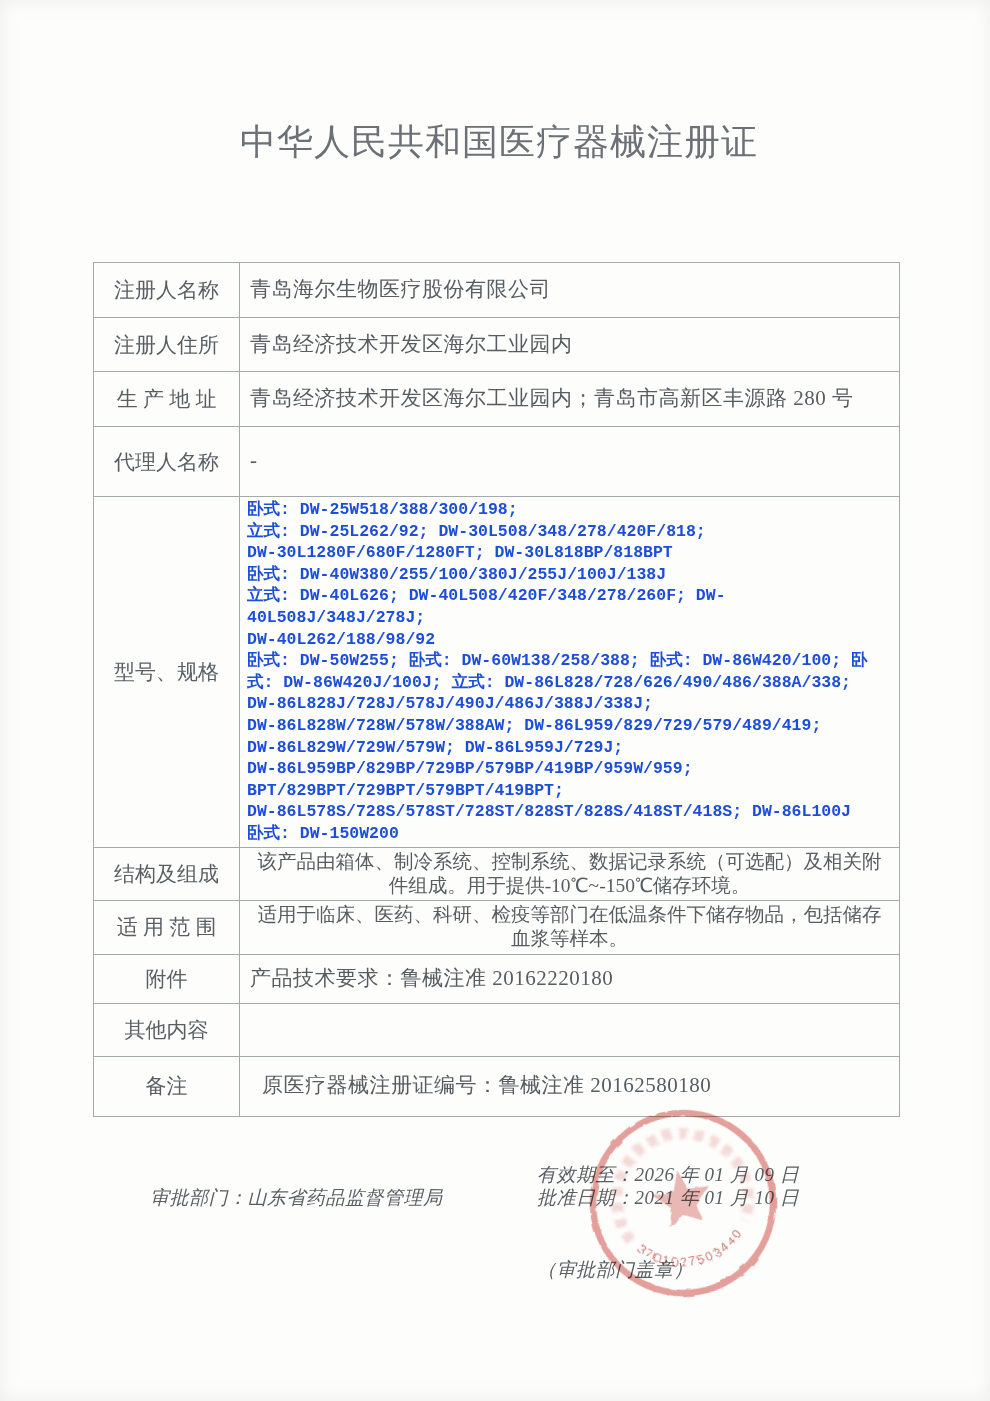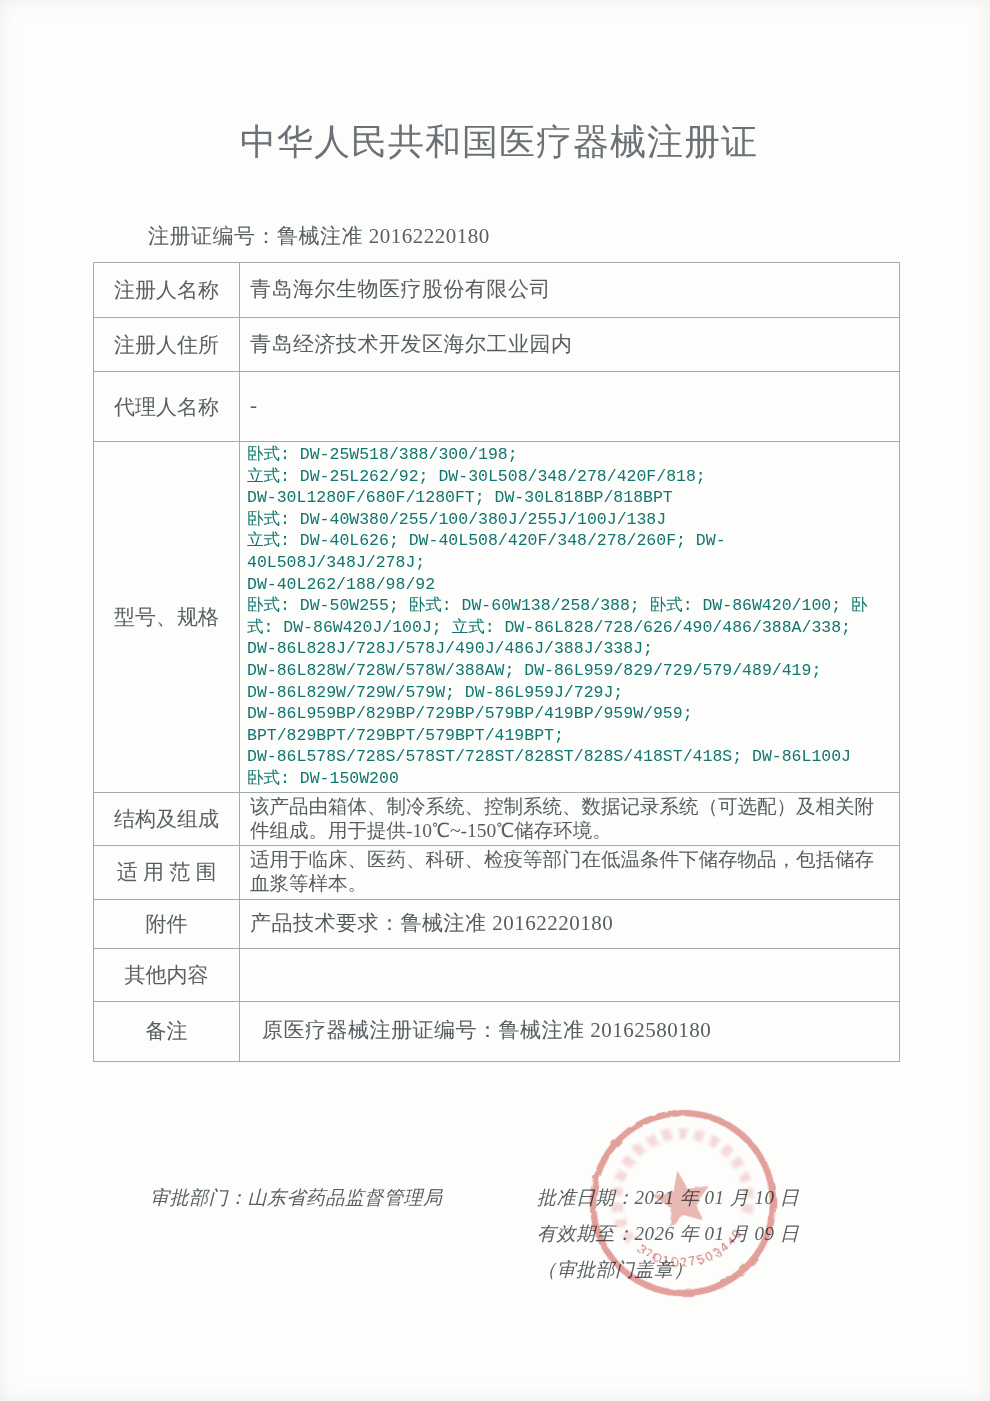--- a/index.html
+++ b/index.html
@@ -46,61 +46,65 @@
     letter-spacing:.5px;
   }
   tr.r1{height:55px}tr.r2{height:54px}tr.r3{height:55px}
   tr.r4{height:70px}tr.r5{height:52px}tr.r6{height:52px}
   tr.r7{height:325px}tr.r8{height:53px}tr.r9{height:54px}
   tr.r10{height:49px}tr.r11{height:53px}tr.r12{height:60px}
   td.models{
     vertical-align:top;
     font-family:"Liberation Mono", monospace;
     font-size:16.5px;line-height:21.6px;
-    color:#0f766e;letter-spacing:0;
+    color:#1d4ed8;letter-spacing:0;
     padding:2px 4px 2px 7px;
+    font-weight:bold;
   }
   td.para{
     font-size:19.5px;line-height:24px;
-    padding:2px 10px;letter-spacing:0;
+    padding:2px 10px;letter-spacing:0;text-align:center;
   }
   td.indent{padding-left:22px;}
   .footer-line{
     position:absolute;font-size:19px;color:#585f63;letter-spacing:.5px;font-style:italic;
   }
   .f-dept{left:150px;top:1185px;}
   .f-approve{left:537px;top:1185px;}
-  .f-valid{left:537px;top:1221px;text-align:right;}
+  .f-valid{left:537px;top:1162px;text-align:right;}
   .f-sealnote{left:537px;top:1257px;}
   .stamp{
     position:absolute;left:583px;top:1103px;
     width:200px;height:200px;
     transform:rotate(-10deg);
     mix-blend-mode:multiply;
     pointer-events:none;
   }
 </style>
 </head>
 <body>
 
 <div class="page">
 
   <h1 class="title">中华人民共和国医疗器械注册证</h1>
 
-  <div class="regline"><span>注册证编号：</span><span>鲁械注准 20162220180</span></div>
 
   <table class="cert">
     <tbody>
         <tr class="r1">
       <td class="lbl">注册人名称</td>
       <td class="val">青岛海尔生物医疗股份有限公司</td>
     </tr>
     <tr class="r2">
       <td class="lbl">注册人住所</td>
       <td class="val">青岛经济技术开发区海尔工业园内</td>
+    </tr>
+    <tr class="r3">
+      <td class="lbl">生 产 地 址</td>
+      <td class="val">青岛经济技术开发区海尔工业园内；青岛市高新区丰源路 280 号</td>
     </tr>
     <tr class="r4">
       <td class="lbl">代理人名称</td>
       <td class="val">-</td>
     </tr>
     <tr class="r7">
       <td class="lbl">型号、规格</td>
       <td class="models">
         <div>卧式: DW-25W518/388/300/198;</div>
         <div>立式: DW-25L262/92; DW-30L508/348/278/420F/818;</div>

